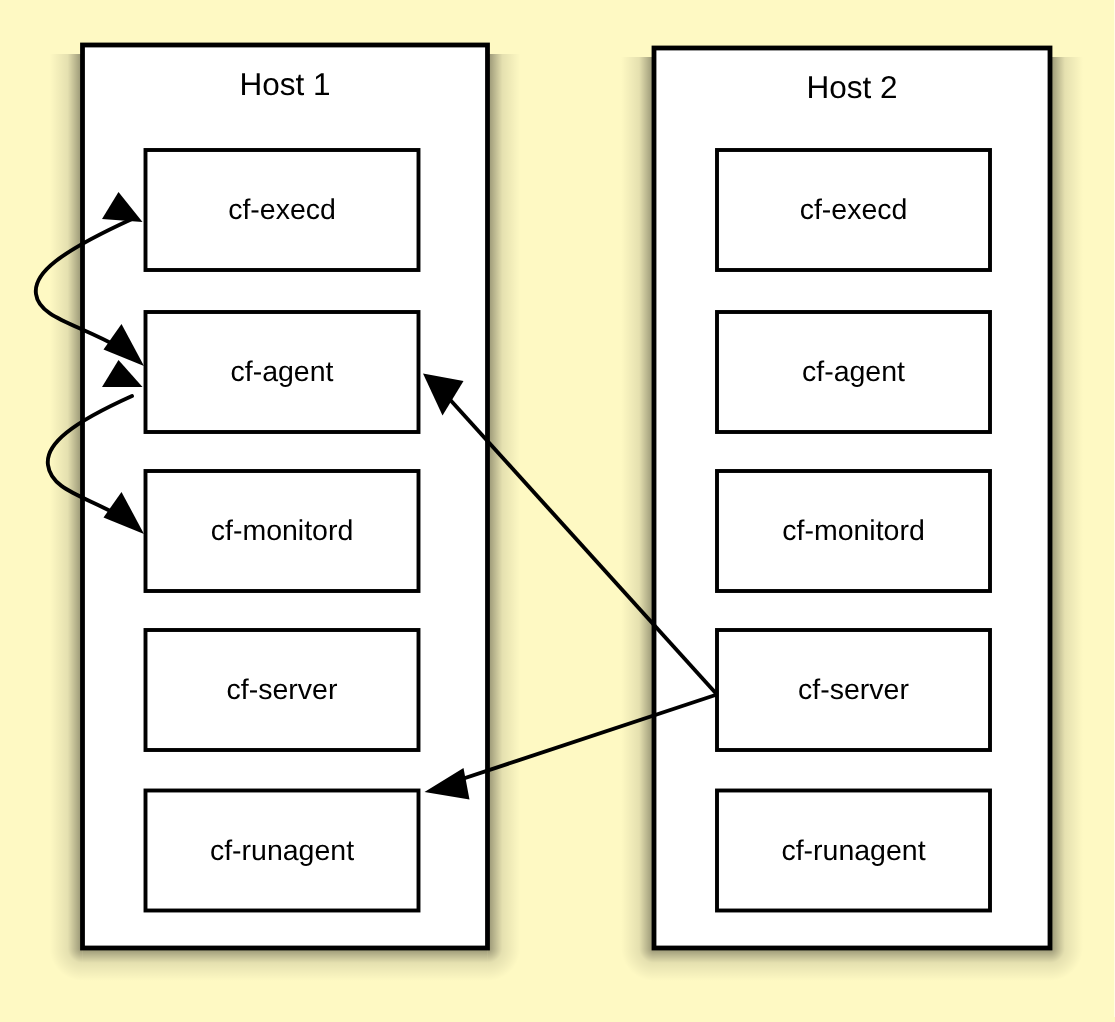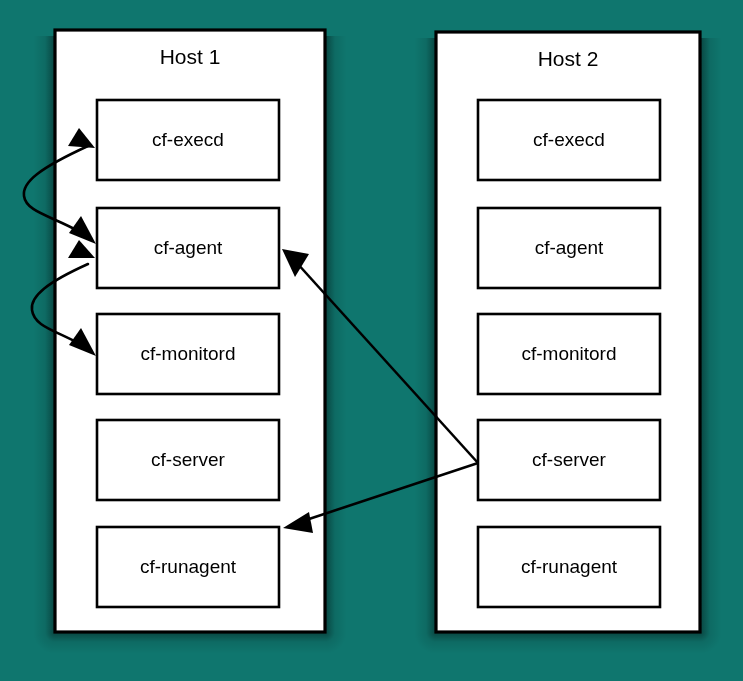--- a/index.html
+++ b/index.html
@@ -7,21 +7,21 @@
     padding: 0;
     background: #ffffff;
   }
   body {
     font-family: "Liberation Sans", sans-serif;
   }
   #canvas {
     position: relative;
     width: 743px;
     height: 681px;
-    background: #0f766e;
+    background: #fef9c3;
     overflow: hidden;
   }
   #diagram-svg {
     position: absolute;
     left: 0;
     top: 0;
     width: 743px;
     height: 681px;
   }
   .host-title {

